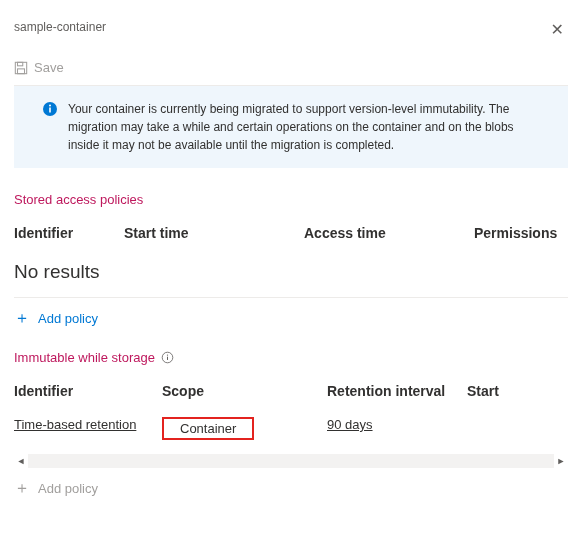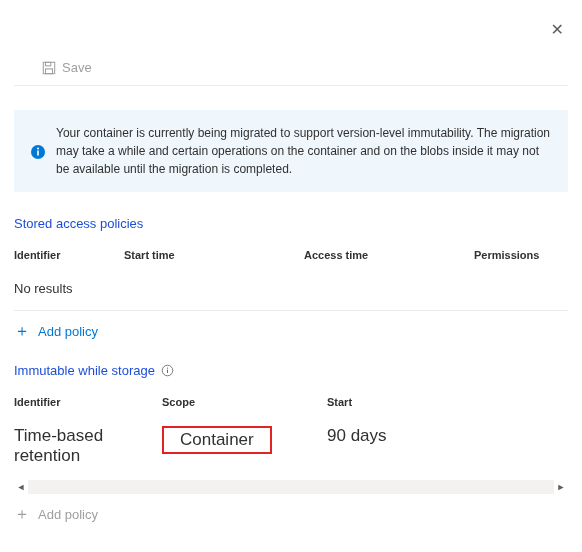--- a/index.html
+++ b/index.html
@@ -10,54 +10,55 @@
     color: #323130;
     background: #fff;
     width: 582px;
   }
   .panel { padding: 18px 14px 20px 14px; }
   .header-row { display: flex; justify-content: space-between; align-items: flex-start; }
   .title { font-size: 24px; font-weight: 600; color: #323130; margin: 0; }
   .subtitle { font-size: 12px; color: #605e5c; margin-top: 2px; }
   .close-btn { font-size: 16px; color: #605e5c; cursor: pointer; padding: 4px; line-height: 1; }
   .toolbar { margin-top: 18px; display: flex; align-items: center; gap: 6px; padding-bottom: 10px; border-bottom: 1px solid #edebe9; }
-  .save-btn { display: flex; align-items: center; gap: 6px; color: #a19f9d; cursor: default; font-size: 13px; margin-left: 28px; }
+  .save-btn { display: flex; align-items: center; gap: 6px; color: #a19f9d; cursor: default; font-size: 13px; }
   .save-btn svg { width: 14px; height: 14px; }
-  .info-box { background: #eff6fc; margin-top: 24px; padding: 14px 16px; display: flex; gap: 10px; align-items: center; }
+  .info-box { background: #eff6fc; padding: 14px 28px; display: flex; gap: 10px; }
   .info-icon { width: 16px; height: 16px; flex-shrink: 0; margin-top: 1px; }
   .info-text { font-size: 12px; color: #323130; line-height: 1.5; }
   .section { margin-top: 24px; }
-  .section-title { font-size: 13px; color: #1d4ed8; margin-bottom: 10px; display:flex; align-items:center; gap:6px;}
-  .table-head { display: flex; padding: 8px 0; font-weight: 600; font-size: 11px; }
-  .table-row { display: flex; padding: 10px 0; font-size: 17px; }
+  .section-title { font-size: 13px; color: #be185d; margin-bottom: 10px; display:flex; align-items:center; gap:6px;}
+  .table-head { display: flex; padding: 8px 0; font-weight: 600; font-size: 14px; }
+  .table-row { display: flex; padding: 10px 0; font-size: 13px; text-decoration: underline; }
   .sap .c-id { flex: 0 0 110px; }
   .sap .c-start { flex: 0 0 180px; }
   .sap .c-exp { flex: 0 0 170px; }
   .sap .c-perm { flex: 1; }
-  .no-results { padding: 12px 0 14px 0; color: #323130; font-size: 13px; border-bottom: 1px solid #edebe9; }
+  .no-results { padding: 12px 0 14px 0; color: #323130; font-size: 19px; border-bottom: 1px solid #edebe9; }
   .add-link { display: flex; align-items: center; gap: 8px; color: #0078d4; margin-top: 12px; cursor: pointer; font-size: 13px; }
   .add-link.disabled { color: #a19f9d; cursor: default; }
   .plus { font-size: 16px; line-height: 1; }
   .ibs .c-id { flex: 0 0 148px; }
   .ibs .c-scope { flex: 0 0 165px; }
   .ibs .c-ret { flex: 0 0 140px; }
   .ibs .c-state { flex: 1; }
   .highlight-box { display: inline-block; border: 2px solid #e3231f; padding: 2px 16px; }
   .scroll-strip { display: flex; align-items: stretch; height: 14px; margin-top: 4px; }
   .scroll-arrow { width: 14px; display:flex; align-items:center; justify-content:center; font-size:9px; color:#605e5c; background:#fff; cursor:pointer;}
   .scroll-track { flex:1; background: #f3f2f1; }
   .info-circle { width:13px; height:13px; }
 </style>
 </head>
 <body>
 
 <div class="panel">
 
   <div class="header-row">
     <div>
+      <div class="subtitle">sample-container</div>
     </div>
     <div class="close-btn">
       <span>✕</span>
     </div>
   </div>
 
   <div class="toolbar">
     <div class="save-btn">
       <svg viewBox="0 0 16 16">
         <rect x="1.5" y="1.5" width="13" height="13" fill="none" stroke="#a19f9d" stroke-width="1.2"></rect>
@@ -97,20 +98,21 @@
       <span>Immutable while storage</span>
       <svg class="info-circle" viewBox="0 0 16 16">
         <circle cx="8" cy="8" r="6.5" fill="none" stroke="#605e5c" stroke-width="1"></circle>
         <rect x="7.4" y="7" width="1.2" height="4" fill="#605e5c"></rect>
         <circle cx="8" cy="5" r="0.8" fill="#605e5c"></circle>
       </svg>
     </div>
     <div class="table-head">
       <div class="c-id">Identifier</div>
       <div class="c-scope">Scope</div>
+      <div class="c-ret">Retention interval</div>
       <div class="c-state">Start</div>
     </div>
     <div class="table-row">
       <div class="c-id">Time-based retention</div>
       <div class="c-scope">
         <span class="highlight-box">Container</span>
       </div>
       <div class="c-ret">90 days</div>
     </div>
     <div class="scroll-strip">

